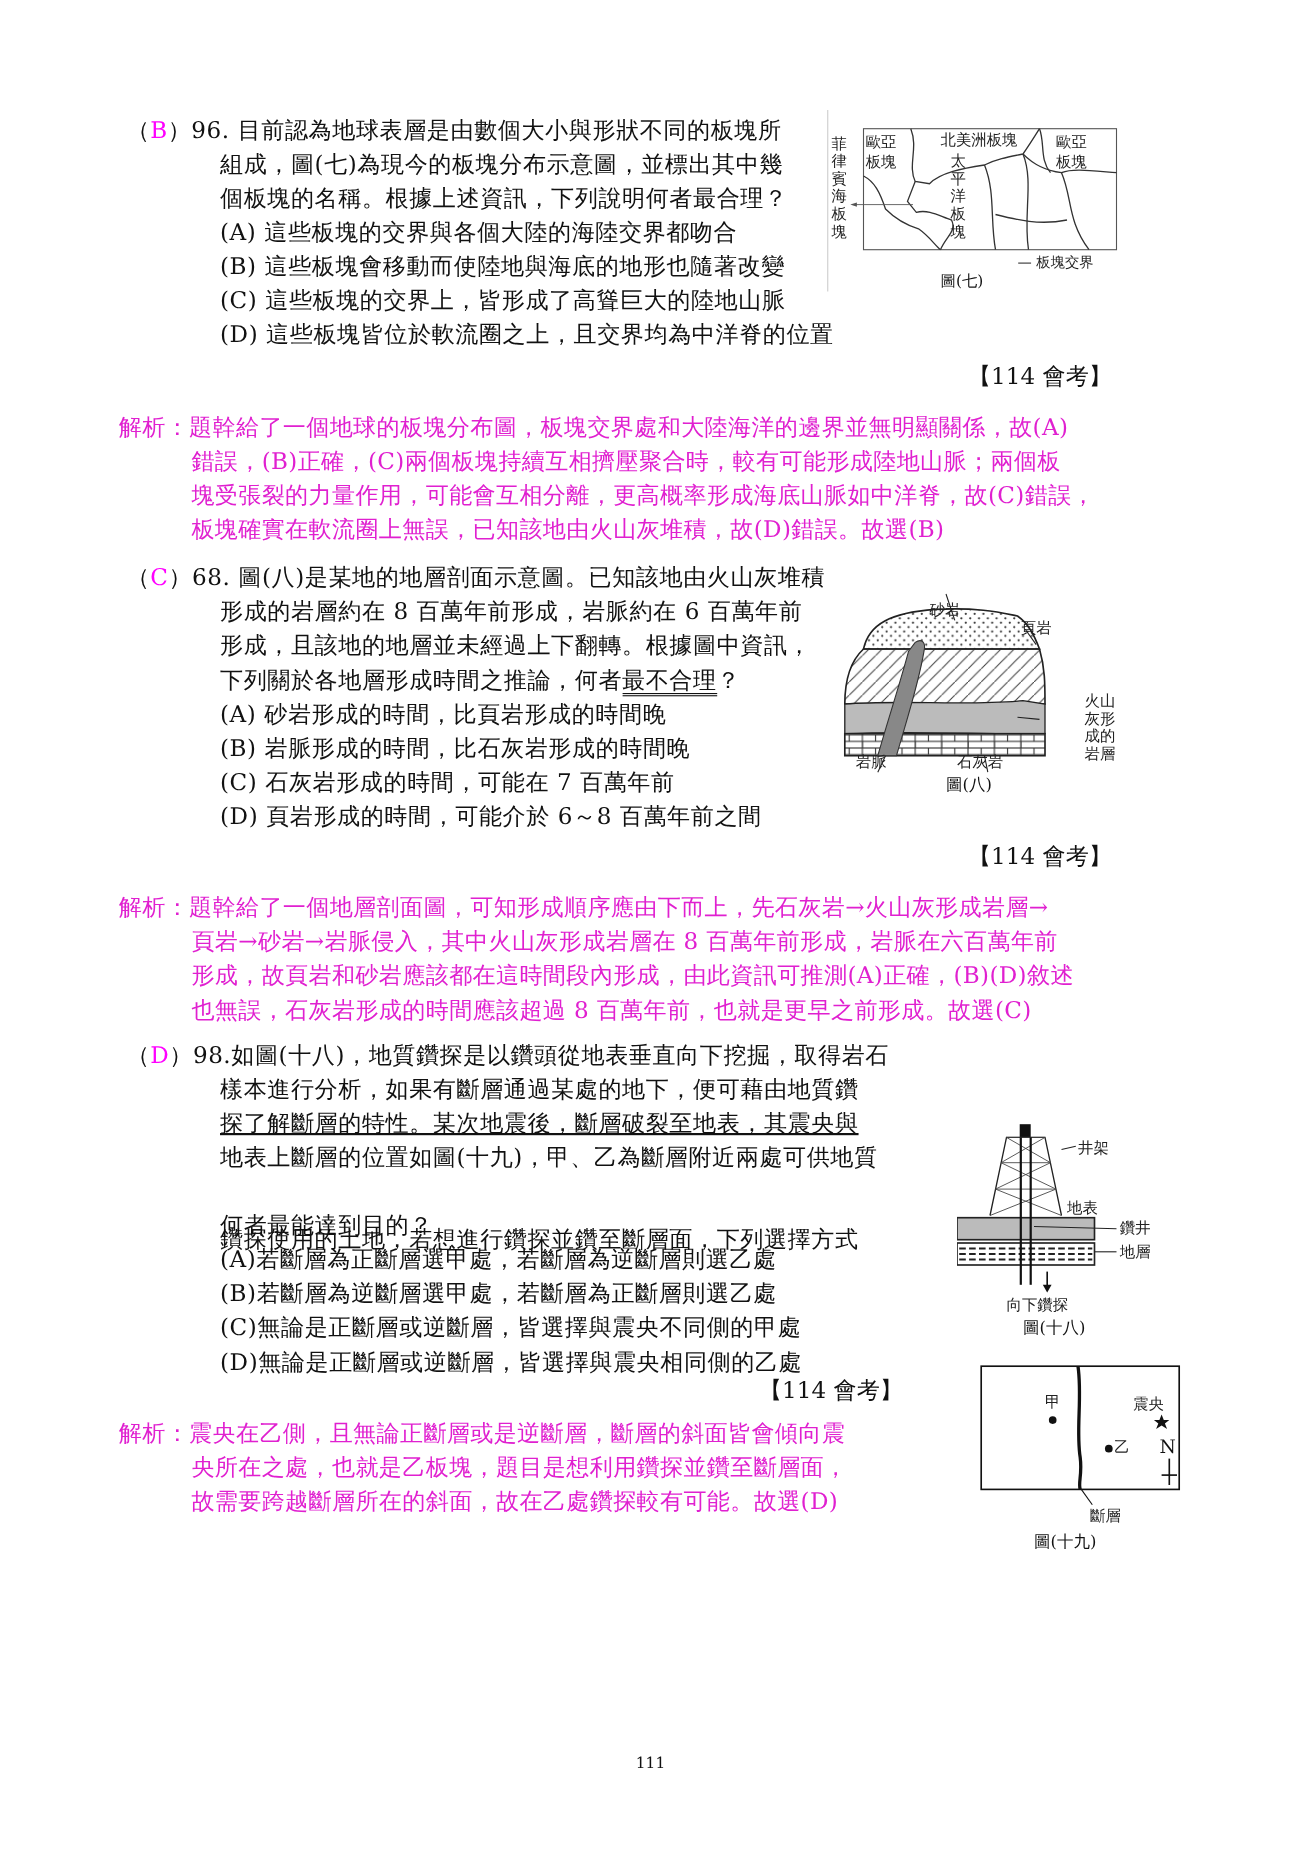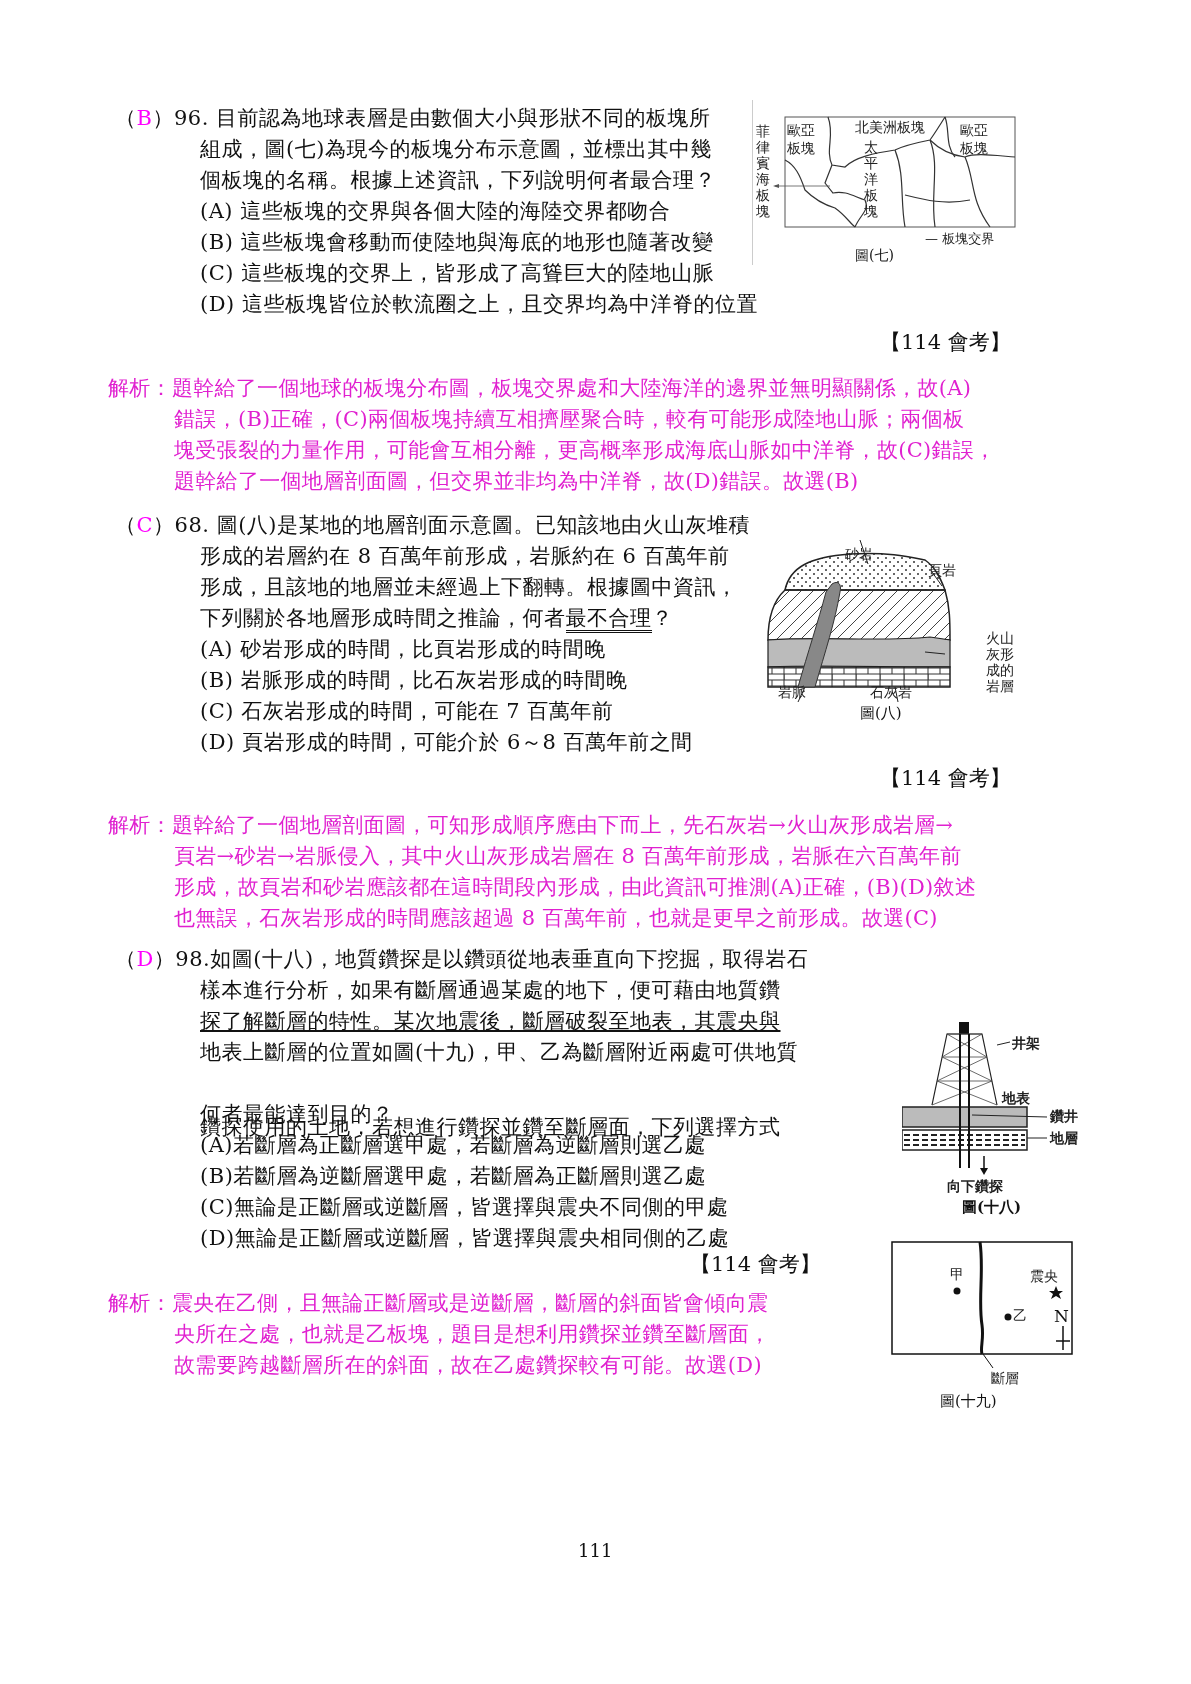--- a/index.html
+++ b/index.html
@@ -5,21 +5,21 @@
   html, body { margin:0; padding:0; background:#fff; }
   body { width:1191px; height:1684px; position:relative; overflow:hidden;
          font-family:"DejaVu Serif","Liberation Serif",serif; color:#111; }
   .abs { position:absolute; }
   .qline { position:absolute; font-size:21px; line-height:31px; white-space:nowrap; letter-spacing:0.5px; }
   .ans { color:#ff00ff; }
   .expl { position:absolute; color:#e020d0; font-size:21px; line-height:31.5px; white-space:nowrap; letter-spacing:0.3px; }
   .src { position:absolute; font-size:21px; white-space:nowrap; }
   .dbl-u { border-bottom:3px double #111; }
   .fig-label { font-family:"DejaVu Sans","Liberation Sans",sans-serif; font-size:14px; color:#222; }
-  .page-num { position:absolute; left:578px; top:1540px; font-size:18px; }
+  .page-num { position:absolute; left:578px; top:1595px; font-size:14px; }
 </style>
 </head>
 <body>
 
 <div class="qline" style="left:115px;top:103px;">
   <span>（</span><span class="ans">B</span><span>）</span><span>96.</span>
   <span>目前認為地球表層是由數個大小與形狀不同的板塊所</span>
 </div>
 <div class="qline" style="left:200px;top:134px;">組成，圖(七)為現今的板塊分布示意圖，並標出其中幾</div>
 <div class="qline" style="left:200px;top:165px;">個板塊的名稱。根據上述資訊，下列說明何者最合理？</div>
@@ -72,21 +72,21 @@
   <div class="abs" style="left:100px;top:142px;font-size:14px;">圖(七)</div>
 </div>
 
 <div class="src" style="left:880px;top:328px;">【114 會考】</div>
 
 <div class="expl" style="left:108px;top:373px;">
   <span>解析：</span><span>題幹給了一個地球的板塊分布圖，板塊交界處和大陸海洋的邊界並無明顯關係，故(A)</span>
 </div>
 <div class="expl" style="left:174px;top:404px;">錯誤，(B)正確，(C)兩個板塊持續互相擠壓聚合時，較有可能形成陸地山脈；兩個板</div>
 <div class="expl" style="left:174px;top:435px;">塊受張裂的力量作用，可能會互相分離，更高概率形成海底山脈如中洋脊，故(C)錯誤，</div>
-<div class="expl" style="left:174px;top:466px;">題幹給了一個地層剖面圖，但交界並非均為中洋脊，故(D)錯誤。故選(B)</div>
+<div class="expl" style="left:174px;top:466px;">板塊確實在軟流圈上無誤，已知該地由火山灰堆積，故(D)錯誤。故選(B)</div>
 
 <div class="qline" style="left:115px;top:510px;">
   <span>（</span><span class="ans">C</span><span>）</span><span>68.</span>
   <span>圖(八)是某地的地層剖面示意圖。已知該地由火山灰堆積</span>
 </div>
 <div class="qline" style="left:200px;top:541px;">形成的岩層約在  8  百萬年前形成，岩脈約在  6  百萬年前</div>
 <div class="qline" style="left:200px;top:572px;">形成，且該地的地層並未經過上下翻轉。根據圖中資訊，</div>
 <div class="qline" style="left:200px;top:603px;">
   <span>下列關於各地層形成時間之推論，何者</span><span class="dbl-u">最不合理</span><span>？</span>
 </div>
@@ -156,21 +156,21 @@
 <div class="qline" style="left:200px;top:1006px;text-decoration:underline;">探了解斷層的特性。某次地震後，斷層破裂至地表，其震央與</div>
 <div class="qline" style="left:200px;top:1037px;">地表上斷層的位置如圖(十九)，甲、乙為斷層附近兩處可供地質</div>
 <div class="qline" style="left:200px;top:1068px;margin-top:44px;">鑽探使用的土地，若想進行鑽探並鑽至斷層面，下列選擇方式</div>
 <div class="qline" style="left:200px;top:1099px;">何者最能達到目的？</div>
 <div class="qline" style="left:200px;top:1130px;">(A)若斷層為正斷層選甲處，若斷層為逆斷層則選乙處</div>
 <div class="qline" style="left:200px;top:1161px;">(B)若斷層為逆斷層選甲處，若斷層為正斷層則選乙處</div>
 <div class="qline" style="left:200px;top:1192px;">(C)無論是正斷層或逆斷層，皆選擇與震央不同側的甲處</div>
 <div class="qline" style="left:200px;top:1223px;">(D)無論是正斷層或逆斷層，皆選擇與震央相同側的乙處</div>
 <div class="src" style="left:690px;top:1250px;">【114 會考】</div>
 
-<div class="abs" style="left:902px;top:1010px;width:210px;height:210px;font-weight:bold;">
+<div class="abs" style="left:870px;top:1010px;width:210px;height:210px;">
   <svg width="210" height="170" viewBox="0 0 210 170">
     <rect x="57" y="12" width="10" height="12" fill="#111"></rect>
 
     <path d="M30 95 L45 24 L80 24 L95 95" fill="none" stroke="#222" stroke-width="1.2"></path>
     <g stroke="#444" stroke-width="0.8">
       <line x1="45" y1="24" x2="80" y2="24"></line>
       <line x1="40" y1="47" x2="85" y2="47"></line>
       <line x1="35" y1="71" x2="90" y2="71"></line>
       <line x1="45" y1="24" x2="85" y2="47"></line>
         <line x1="80" y1="24" x2="40" y2="47"></line>

